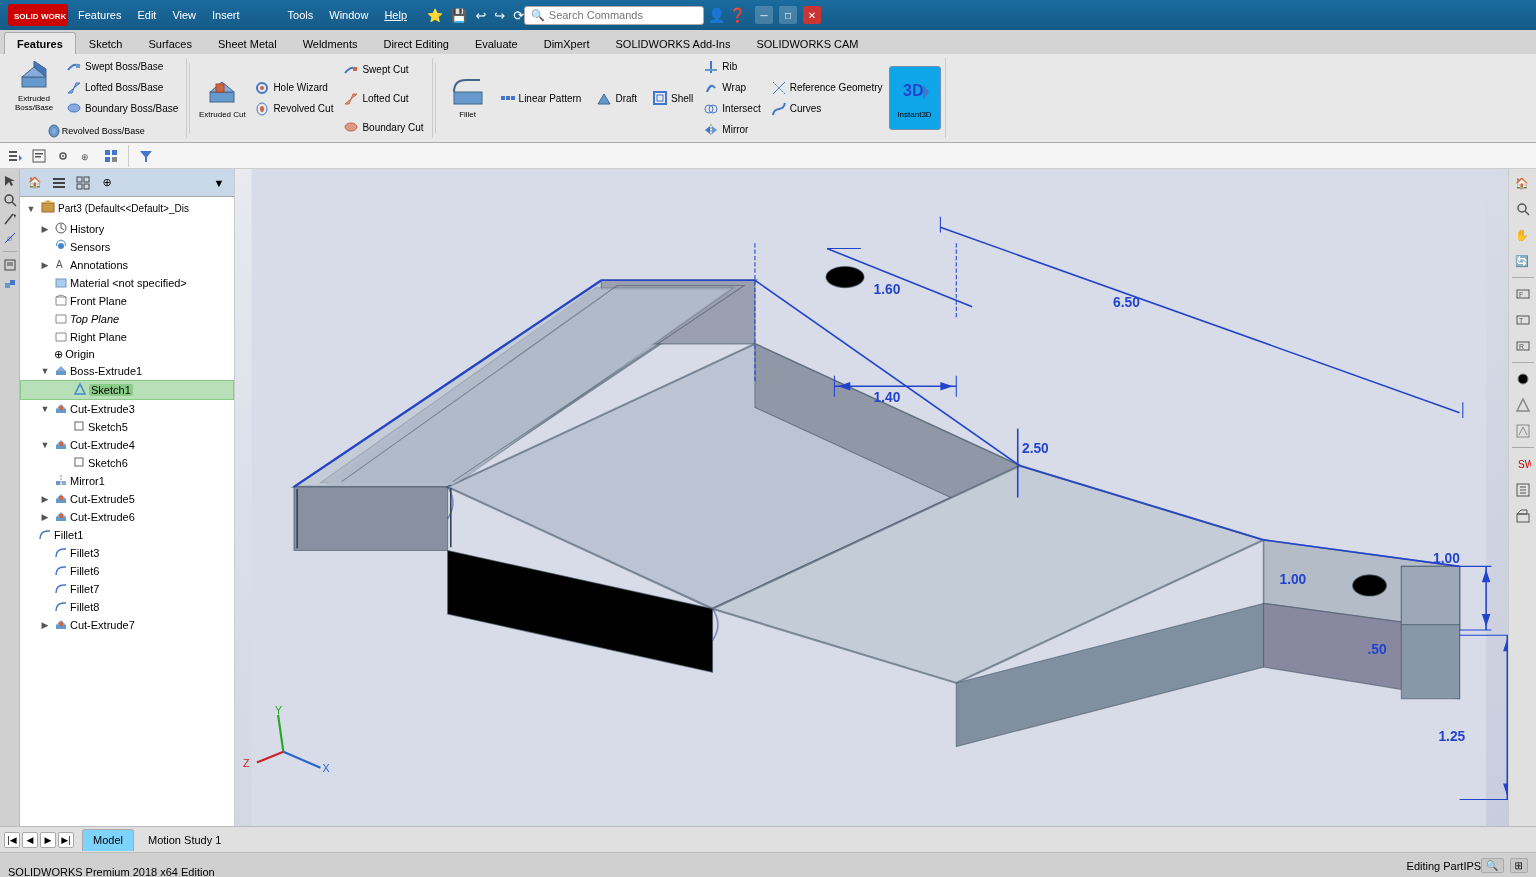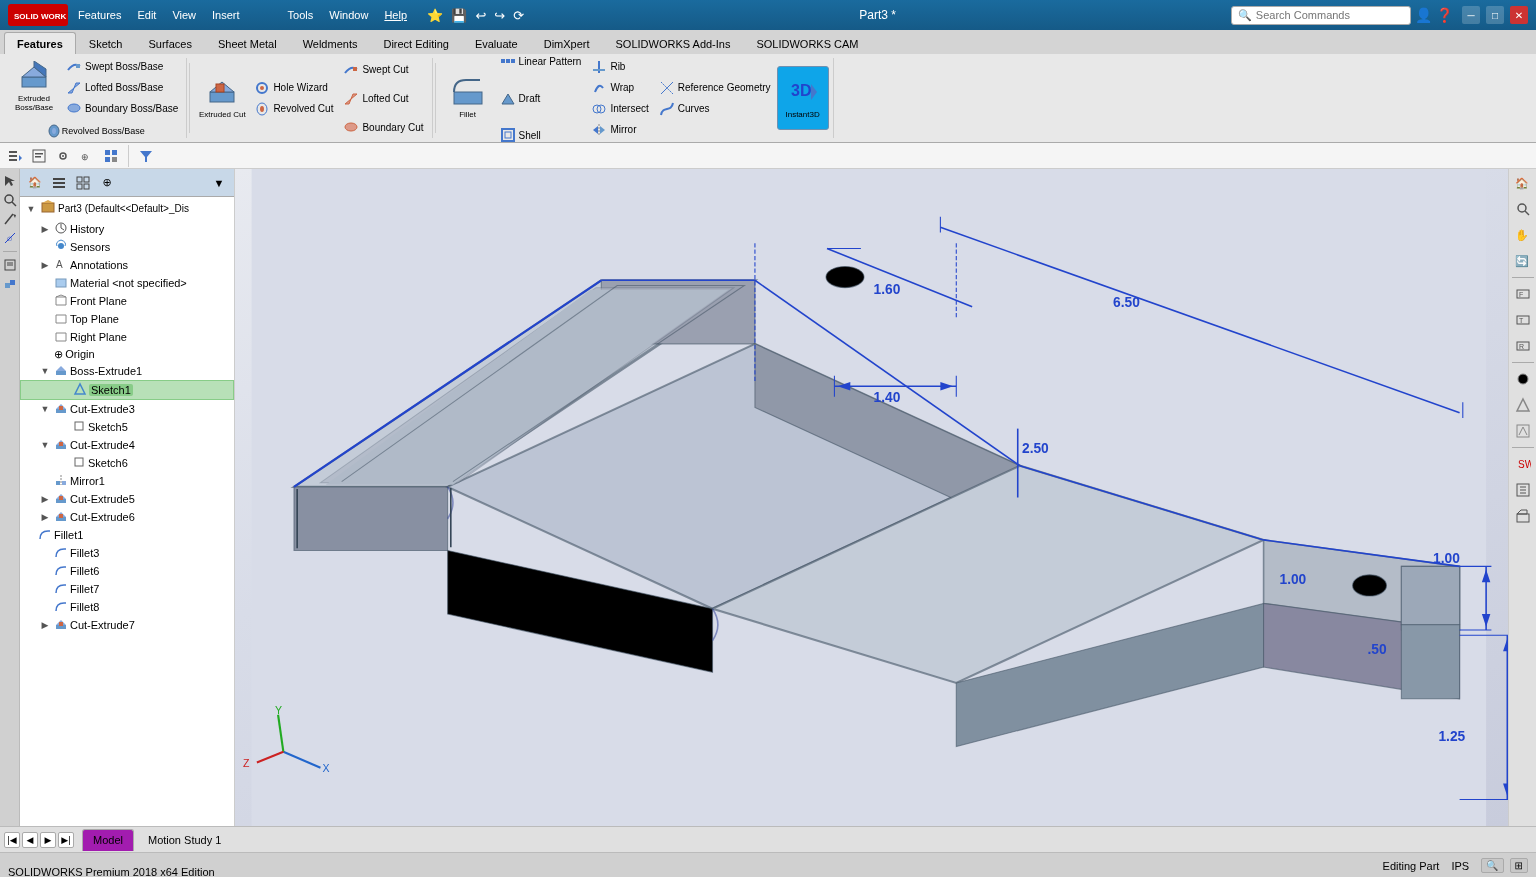--- a/index.html
+++ b/index.html
@@ -236,42 +236,42 @@
       height: 26px;
       background: #d0d0d0;
       border-top: 1px solid #bbb;
       display: flex;
       align-items: center;
       padding: 0 8px;
       font-size: 11px;
       gap: 8px;
     }
     #statusbar .status-left { flex: 1; margin-top: 12px; }
-    #statusbar .status-right { display: flex; gap: 12px; align-items: center; }
+    #statusbar .status-right { display: flex; gap: 0; align-items: center; }
 
     
     #bottom-tabs {
       height: 26px;
       background: #e0e0e0;
       border-top: 1px solid #bbb;
       display: flex;
       align-items: center;
       padding: 0 4px;
       gap: 4px;
     }
     .bottom-tab {
       padding: 2px 10px;
       height: 22px;
       display: flex; align-items: center;
       cursor: pointer;
       border-radius: 3px 3px 0 0;
       font-size: 11px;
     }
     .bottom-tab.active {
-      background: #a21caf;
+      background: #7dd3fc;
       border: 1px solid #aaa;
       border-bottom: none;
     }
     .bottom-nav-btn {
       width: 16px; height: 16px;
       display: flex; align-items: center; justify-content: center;
       cursor: pointer; font-size: 9px; border: 1px solid #aaa;
       border-radius: 2px; background: white;
     }
   </style>
@@ -294,21 +294,20 @@
     <span style="cursor:pointer;padding:2px 4px;margin-left:32px;">Tools</span>
     <span style="cursor:pointer;padding:2px 4px;">Window</span>
     <span style="cursor:pointer;padding:2px 4px;text-decoration:underline;">Help</span>
 
     <span style="margin-left:8px;font-size:13px;">⭐</span>
     <span style="font-size:13px;">💾</span>
     <span style="font-size:13px;">↩</span>
     <span style="font-size:13px;">↪</span>
     <span style="font-size:13px;">⟳</span>
   </div>
-  <div class="title">Part3 *</div>
   <div style="display:flex;align-items:center;gap:4px;margin-right:8px;">
     <div style="display:flex;align-items:center;background:white;border:1px solid #aaa;border-radius:3px;padding:2px 6px;width:180px;">
       <span style="font-size:11px;margin-right:4px;">🔍</span>
       <input type="text" style="border: none; outline: none; font-size: 11px; width: 140px;" placeholder="Search Commands">
     </div>
     <span style="font-size:14px;cursor:pointer;">👤</span>
     <span style="font-size:14px;cursor:pointer;">❓</span>
   </div>
   <div class="win-controls">
     <div class="win-btn">─</div>
@@ -429,21 +428,21 @@
 
     <div class="ribbon-group">
       <div class="ribbon-group-items">
         <div class="ribbon-btn-large">
           <svg class="icon" viewBox="0 0 32 32">
             <rect x="2" y="16" width="28" height="12" fill="#6699cc" stroke="#446688"></rect>
             <path d="M2,16 Q2,4 14,4 L28,4" stroke="#446688" stroke-width="2" fill="none"></path>
           </svg>
           <span style="font-size:8px;">Fillet</span>
         </div>
-        <div style="display:flex;flex-direction:column;gap:17px;">
+        <div style="display:flex;gap:7px;">
           <div class="ribbon-btn-small">
             <svg width="16" height="16" viewBox="0 0 16 16">
                 <rect x="1" y="6" width="4" height="4" fill="#4477cc"></rect>
                 <rect x="6" y="6" width="4" height="4" fill="#4477cc"></rect>
                 <rect x="11" y="6" width="4" height="4" fill="#4477cc"></rect>
               </svg>
             <span>Linear Pattern</span>
           </div>
           <div class="ribbon-btn-small">
             <svg width="16" height="16" viewBox="0 0 16 16">
@@ -686,21 +685,21 @@
         <span style="margin:0 2px;">
           <svg width="14" height="14" viewBox="0 0 14 14">
               <polygon points="2,12 12,12 12,4 2,4" fill="none" stroke="#888" stroke-width="1"></polygon>
               <line x1="2" y1="4" x2="7" y2="2" stroke="#888" stroke-width="1"></line>
               <line x1="12" y1="4" x2="7" y2="2" stroke="#888" stroke-width="1"></line>
             </svg>
         </span>
         <span>Front Plane</span>
       </div>
 
-      <div class="tree-item" style="padding-left:18px;">
+      <div class="tree-item" style="padding-left:18px;font-style:italic;">
         <span class="tree-expand" style="width:14px;"></span>
         <span style="margin:0 2px;">
           <svg width="14" height="14" viewBox="0 0 14 14">
               <polygon points="2,12 12,12 12,4 2,4" fill="none" stroke="#888" stroke-width="1"></polygon>
             </svg>
         </span>
         <span>Top Plane</span>
       </div>
 
       <div class="tree-item" style="padding-left:18px;">

